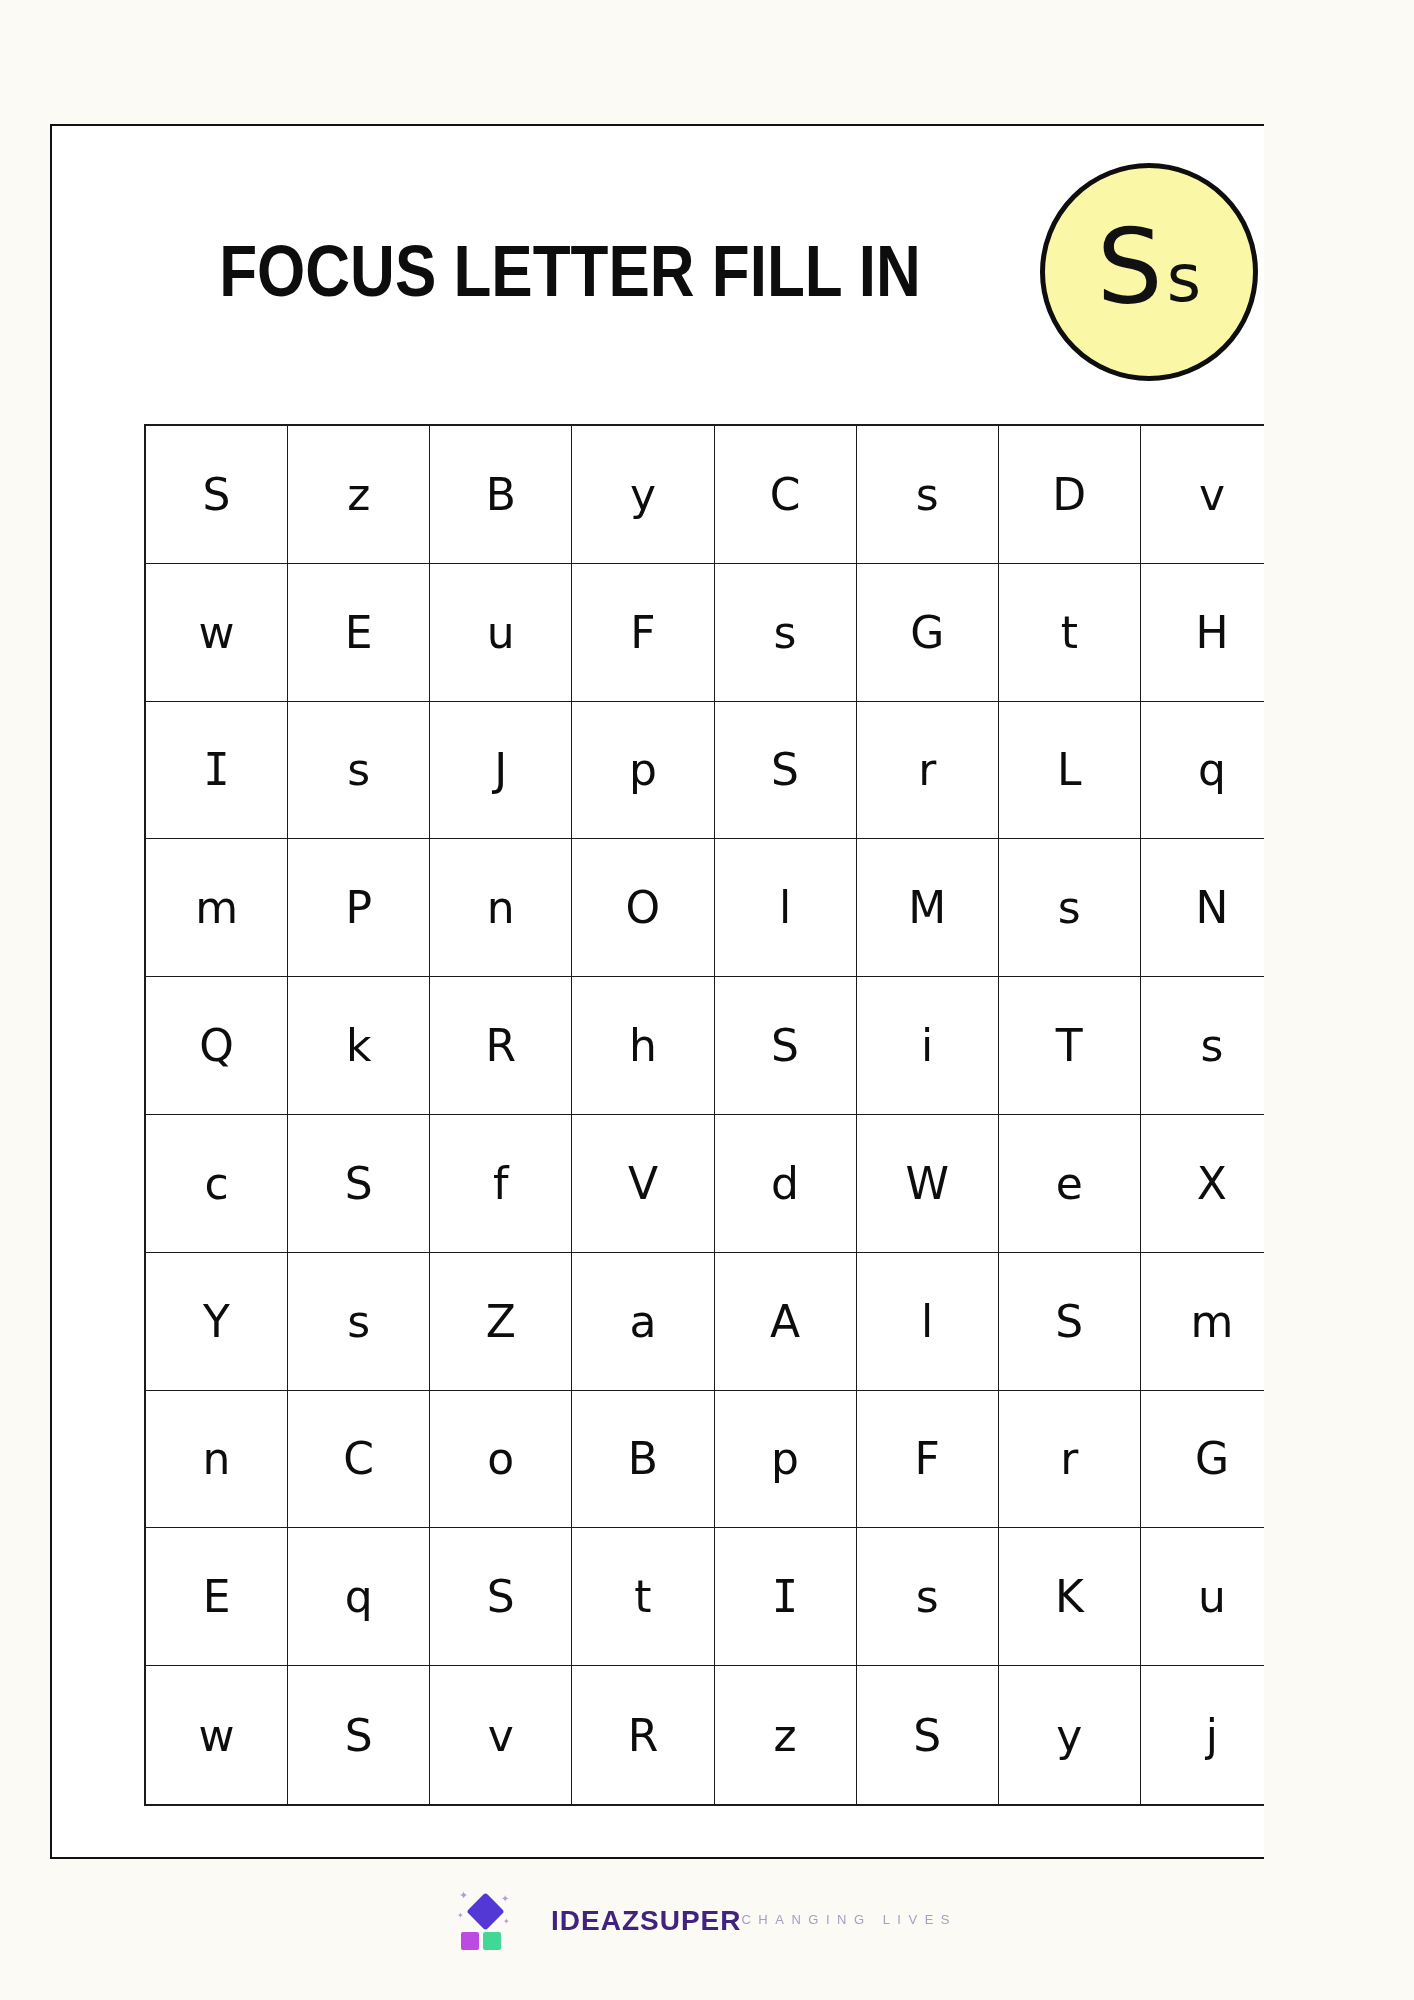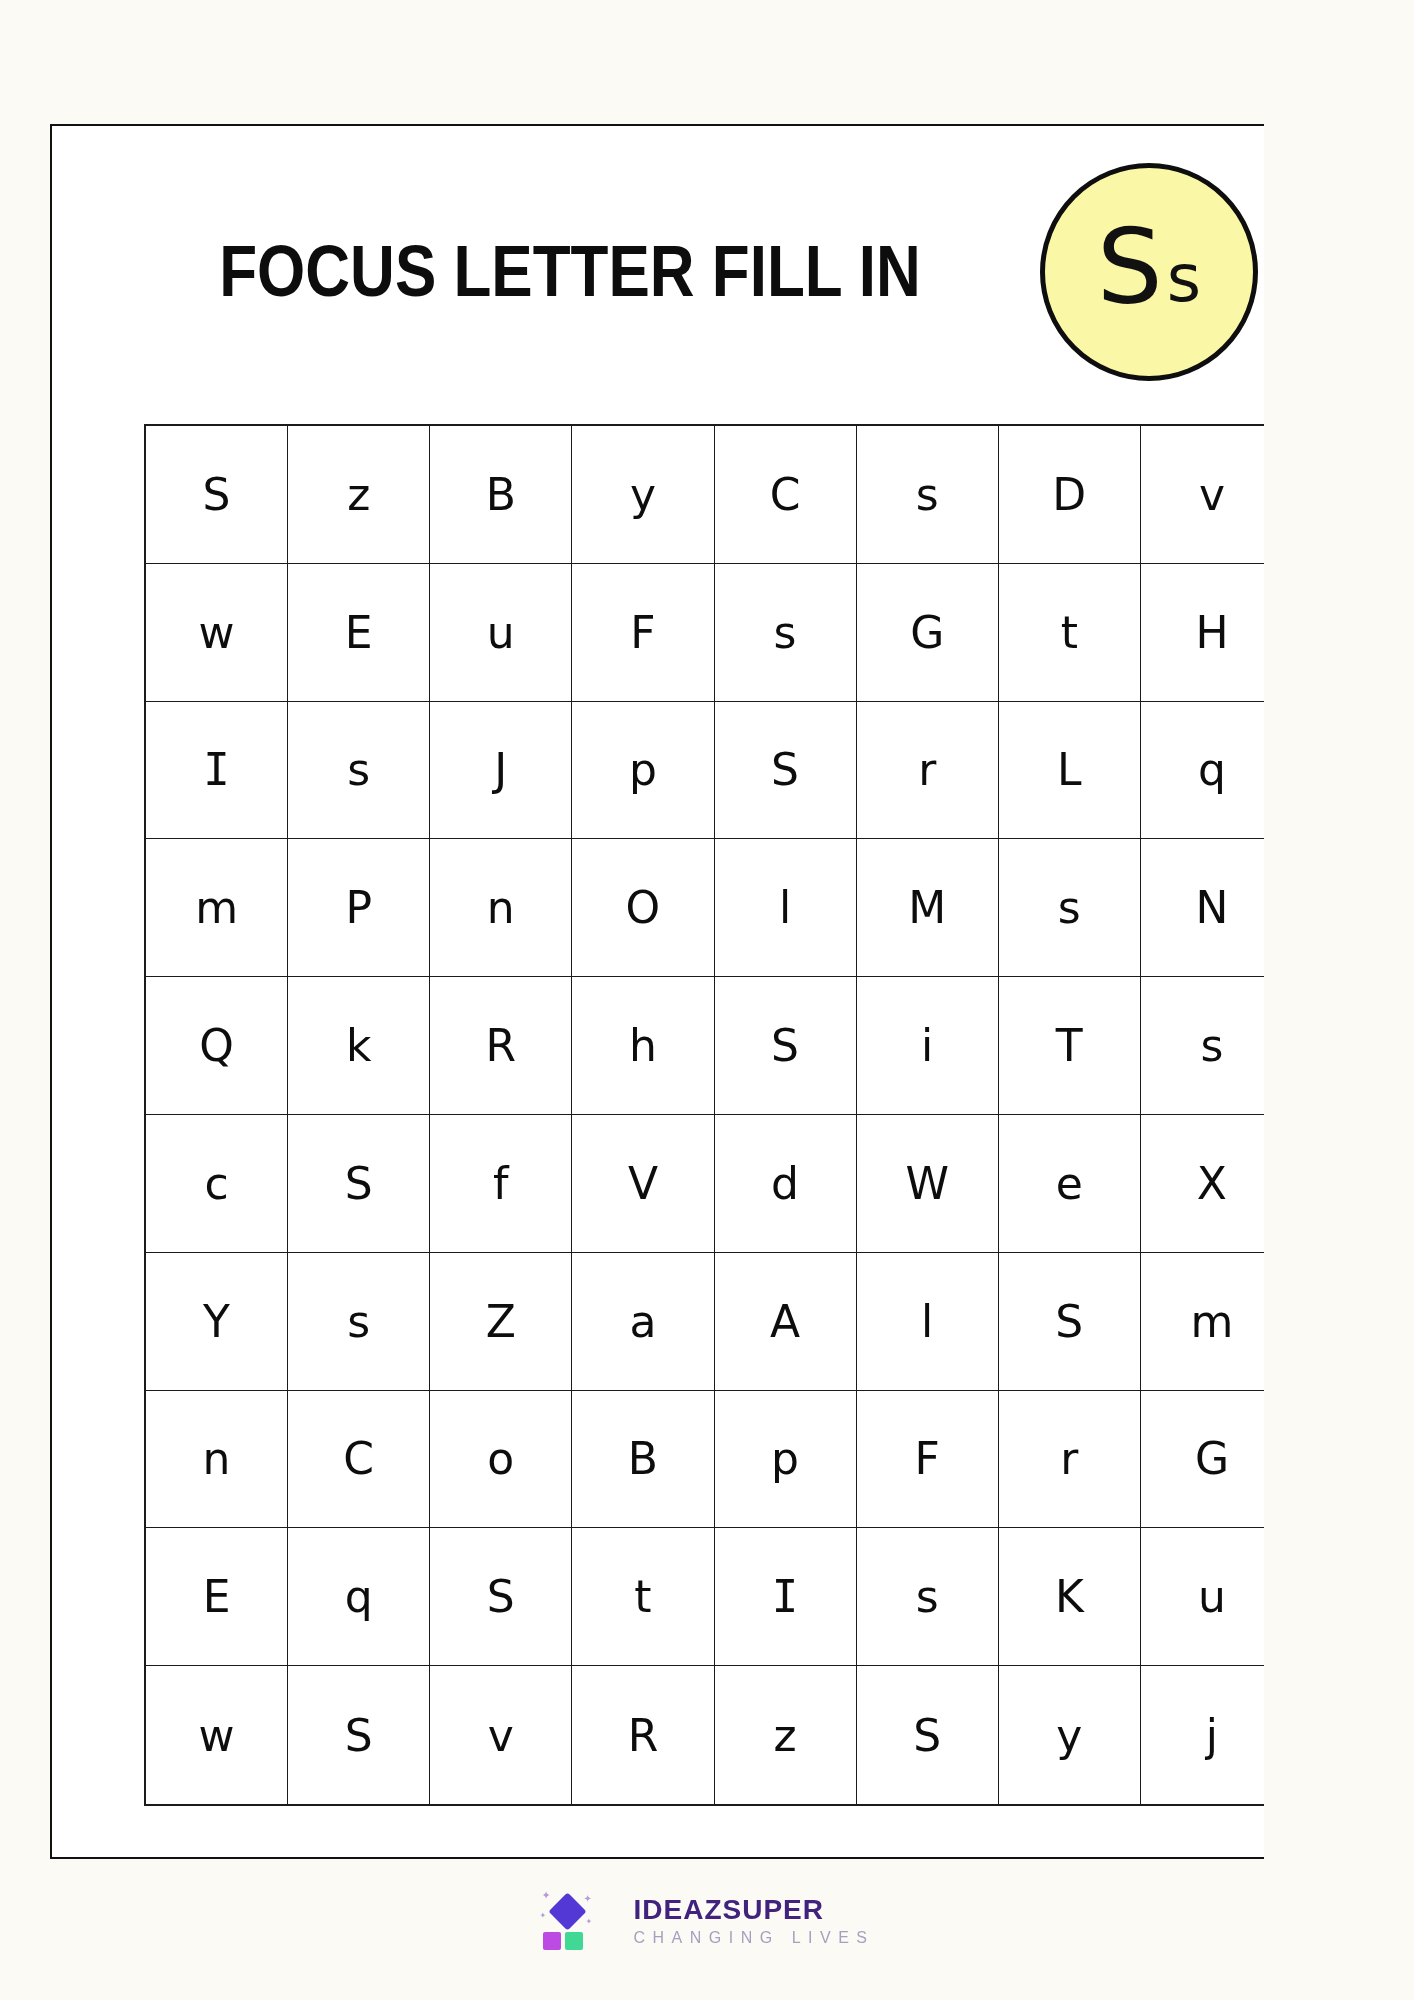--- a/index.html
+++ b/index.html
@@ -118,29 +118,29 @@
   .sparkle.s1 { left: 2px;  top: 0px;   font-size: 11px; }
   .sparkle.s2 { left: 44px; top: 4px;   font-size: 10px; }
   .sparkle.s3 { left: 0px;  top: 22px;  font-size: 8px;  }
   .sparkle.s4 { left: 46px; top: 28px;  font-size: 8px;  }
   .squares {
     position: absolute;
     left: 4px; top: 42px;
     display: flex; gap: 4px;
   }
   .sq { width: 18px; height: 18px; border-radius: 2px; }
-  .logo-text { display: flex; flex-direction: column; margin-left: 24px; }
+  .logo-text { display: flex; flex-direction: row; margin-left: 24px; }
   .brand {
     font-weight: bold;
     font-size: 28px;
     line-height: 1.0;
     letter-spacing: 1px;
   }
   .tagline {
-    font-size: 16px;
+    font-size: 13px;
     letter-spacing: 7.5px;
     margin-top: 5px;
   }
 </style>
 </head>
 <body>
 
 <div class="sheet">
 
   <div class="frame"></div>

